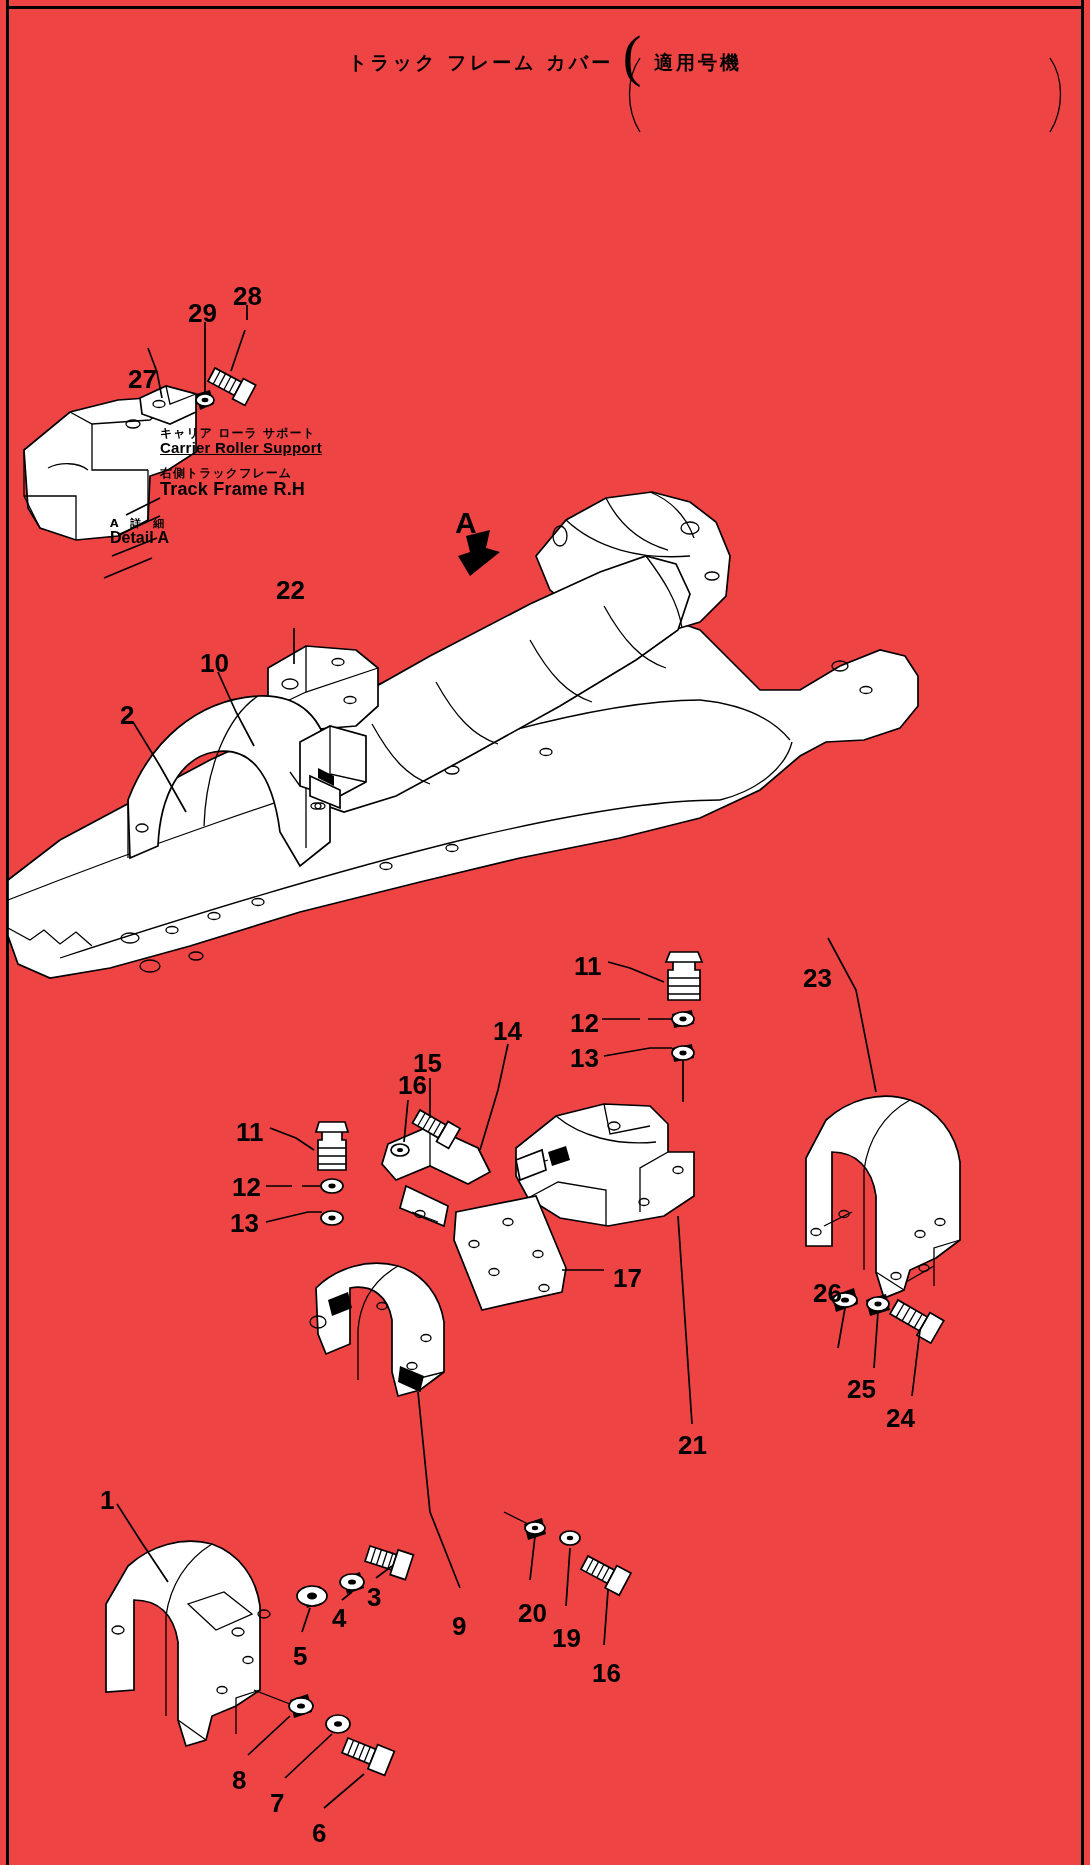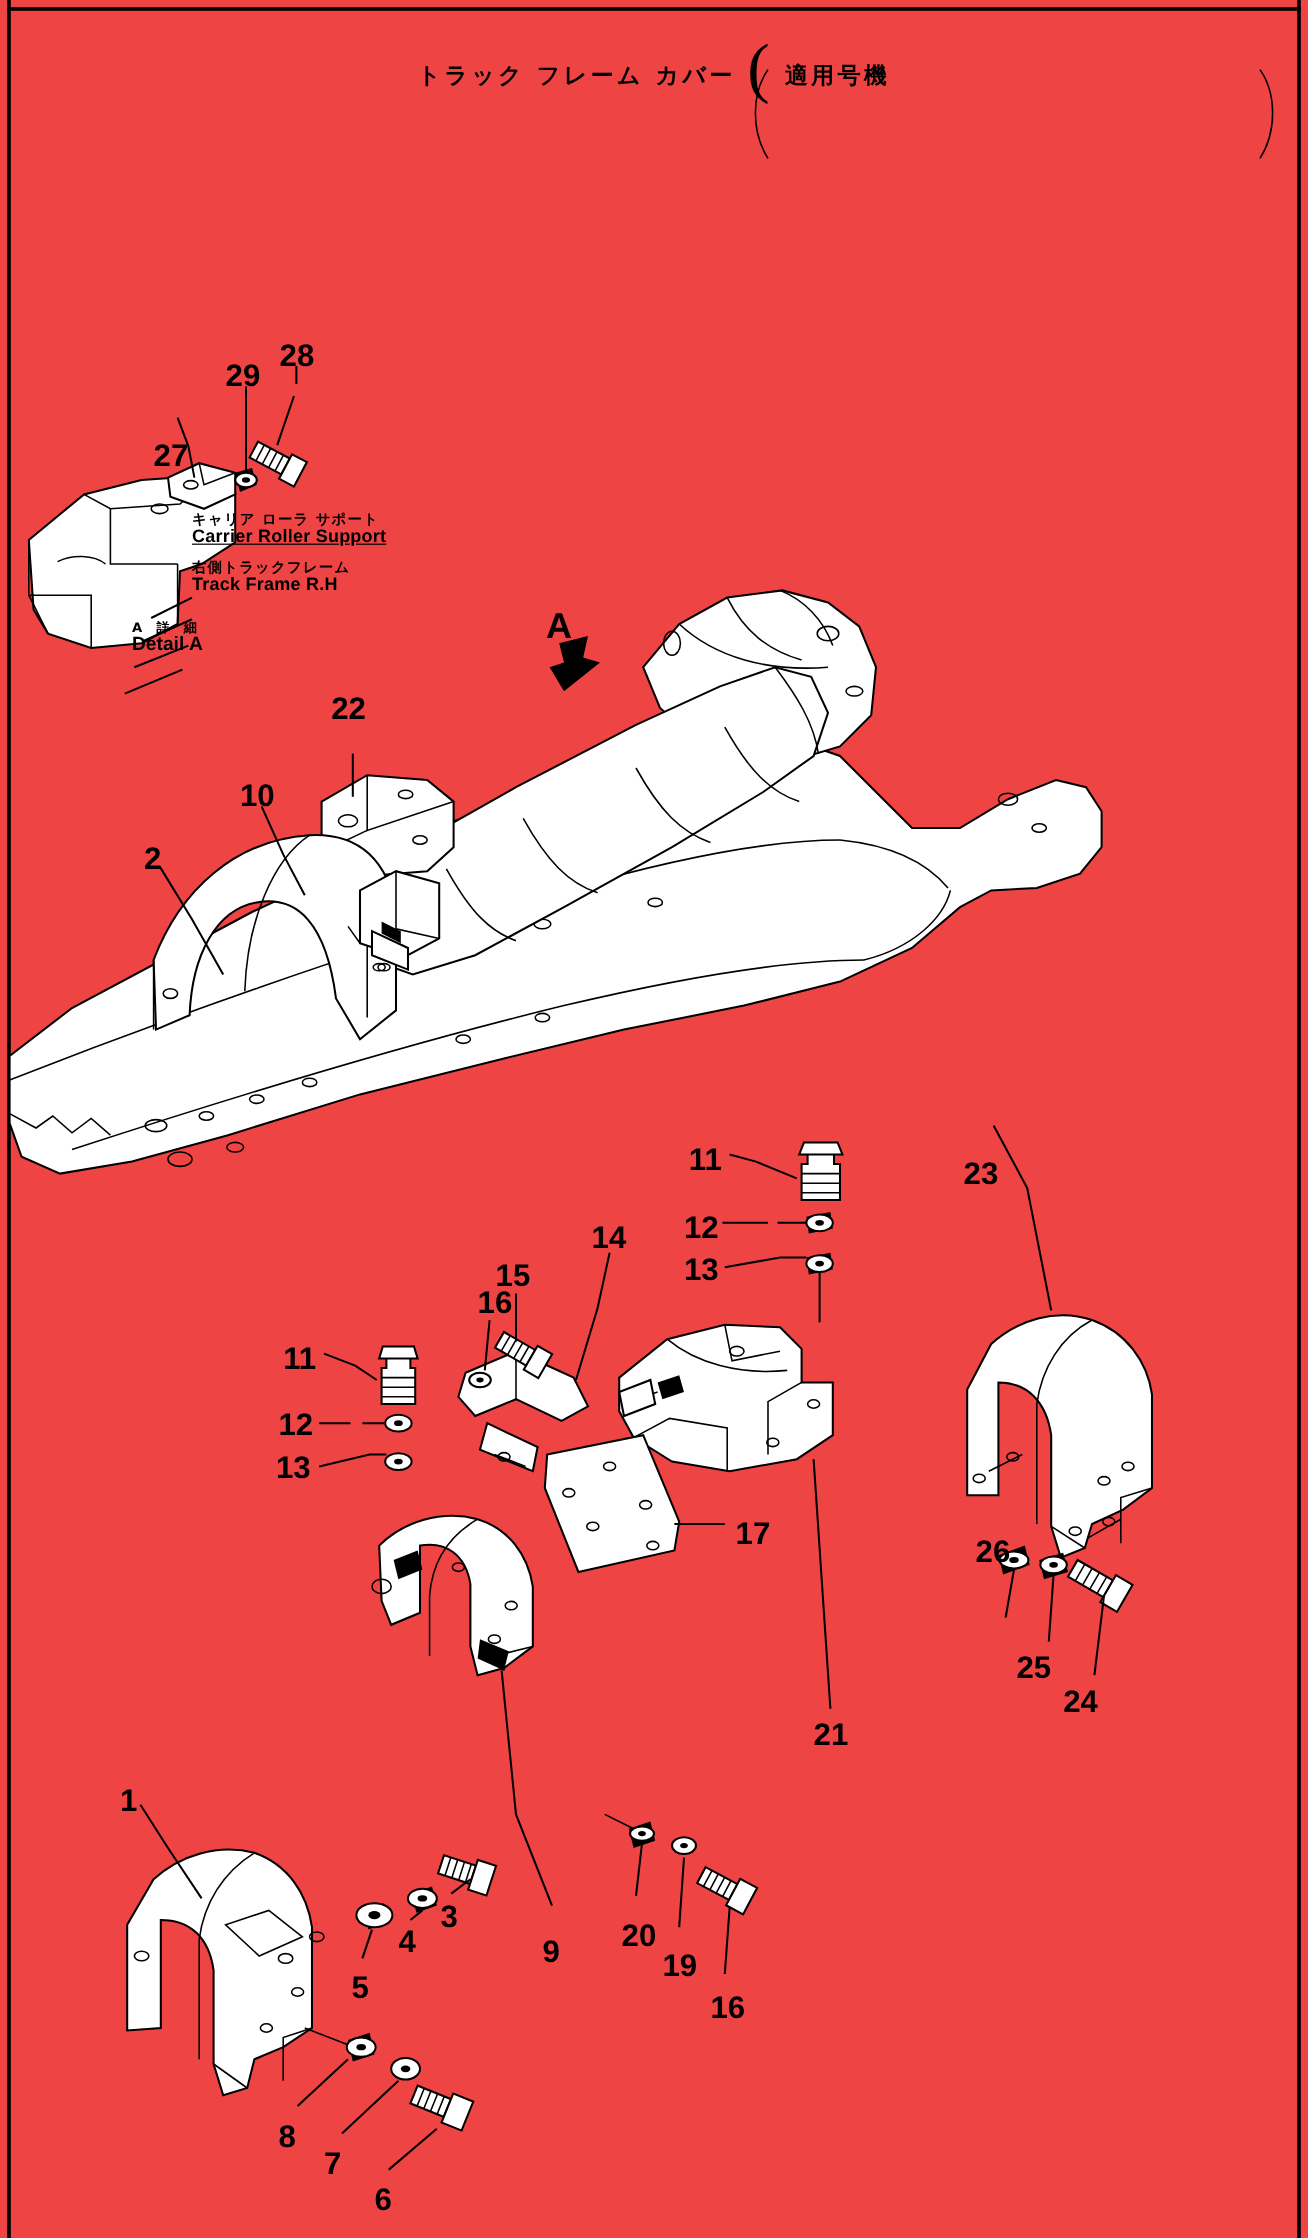--- a/index.html
+++ b/index.html
@@ -94,21 +94,21 @@
     font-weight: bold;
     letter-spacing: 1px;
   }
   .note-en {
     font-size: 15px;
     font-weight: bold;
     text-decoration: underline;
     letter-spacing: 0.2px;
   }
   .note-en-plain {
-    font-size: 15px;
+    font-size: 18px;
     font-weight: bold;
     letter-spacing: 0.2px;
   }
   .detail-label-jp {
     font-family: "DejaVu Sans", sans-serif;
     font-size: 11px;
     font-weight: bold;
     letter-spacing: 4px;
   }
   .detail-label-en {

